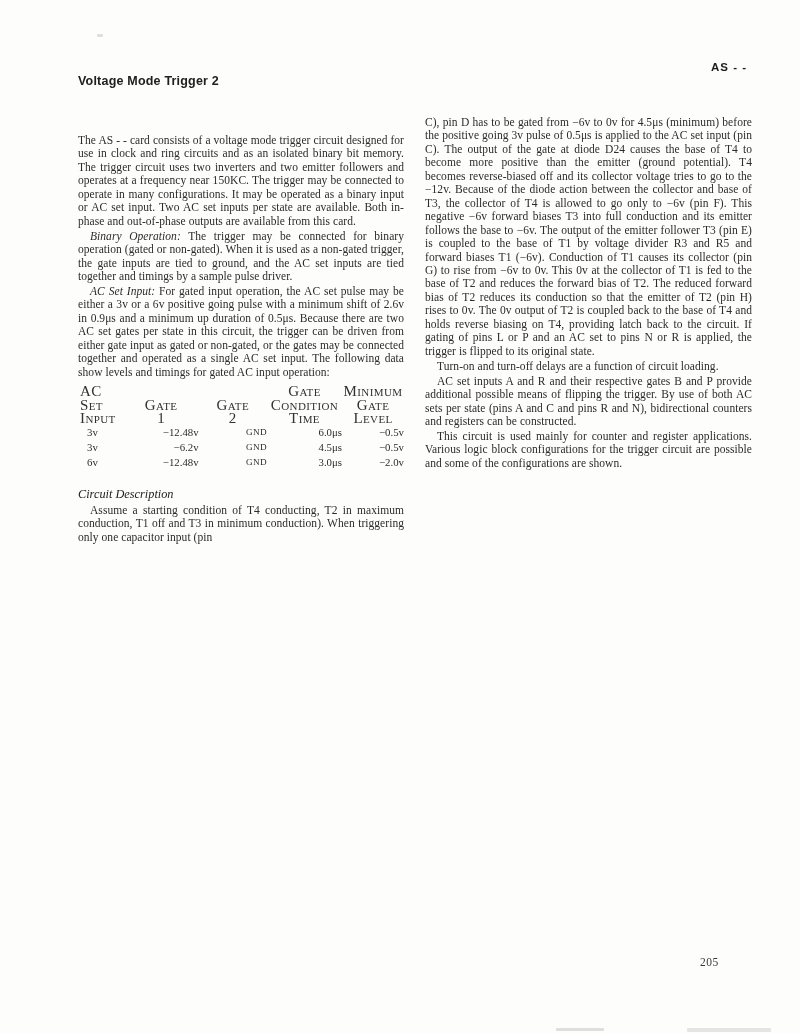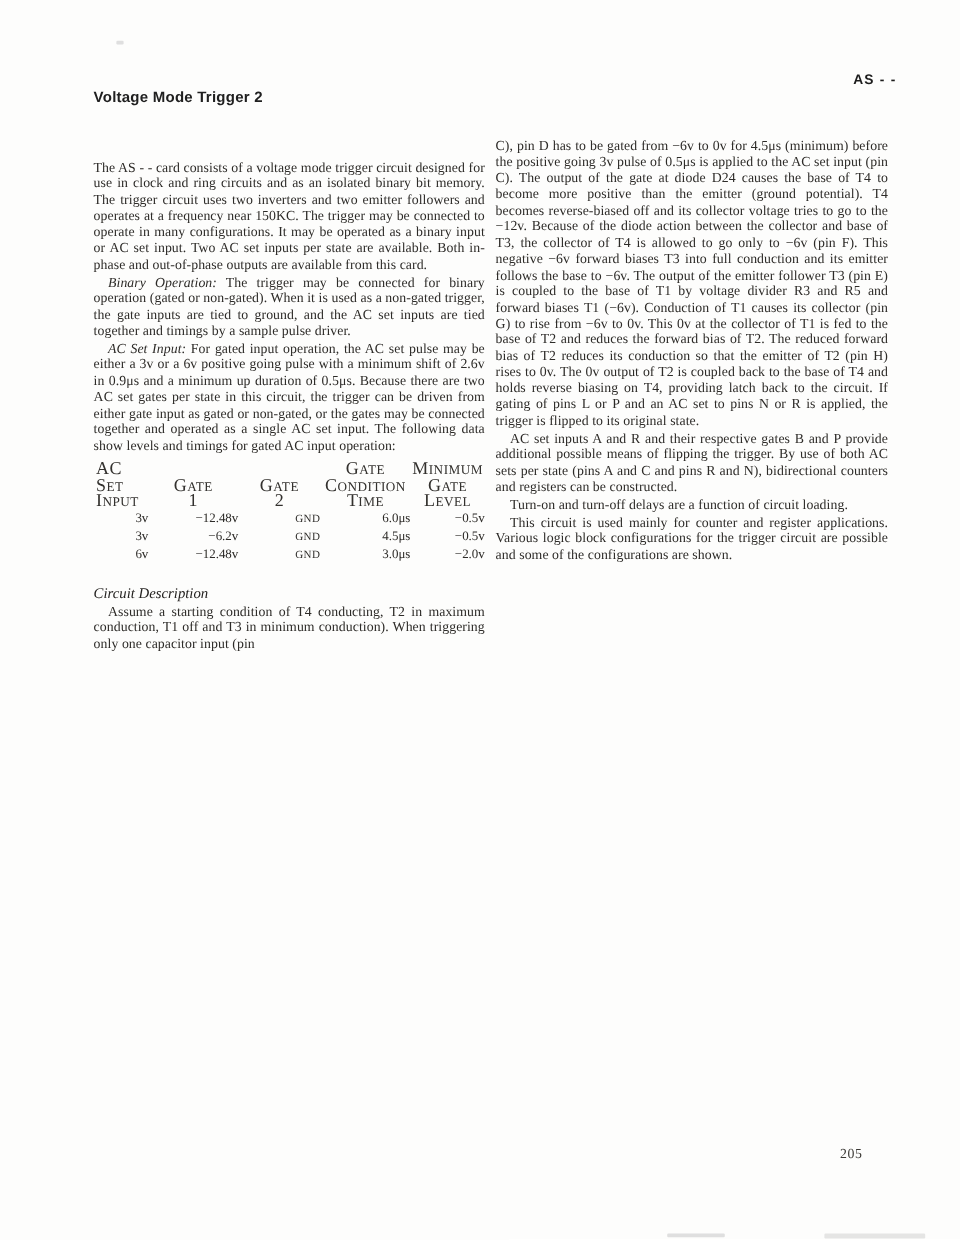--- a/index.html
+++ b/index.html
@@ -31,21 +31,21 @@
     font-family: "Liberation Sans", sans-serif;
     font-weight: bold;
     font-size: 11.5px;
     letter-spacing: 1px;
     color: #1c1c1c;
   }
 
   
   .col { position: absolute; top: 134px; }
   .col-left  { left: 78px;  width: 326px; }
-  .col-right { left: 413px; top: 116px; width: 327px; }
+  .col-right { left: 425px; top: 116px; width: 327px; }
 
   .col p {
     margin: 0 0 1.5px 0;
     font-size: 11.5px;
     line-height: 13.45px;
     text-align: justify;
     letter-spacing: 0.05px;
   }
   .indent { text-indent: 12px; }
   .lead { font-style: italic; }
@@ -80,21 +80,21 @@
     line-height: 13.5px;
     color: #33312e;
   }
   table.spec td {
     font-size: 10.8px;
     text-align: right;
     padding: 0.6px 0;
     line-height: 13.5px;
   }
   table.spec th:first-child { text-align: left; padding-left: 2px; }
-  table.spec td:first-child { text-align: right; padding-left: 9px; }
+  table.spec td:first-child { text-align: left; padding-left: 9px; }
   table.spec td:nth-child(3) { font-size: 9.2px; letter-spacing: 0.4px; }
 
   .page-number {
     position: absolute;
     left: 700px;
     top: 956px;
     font-size: 11.5px;
     letter-spacing: 0.5px;
     color: #3a3834;
   }
@@ -175,22 +175,22 @@
         </tr>
       </tbody>
     </table>
 
     <h3 class="subhead">Circuit Description</h3>
     <p class="indent">Assume a starting condition of T4 conducting, T2 in maximum conduction, T1 off and T3 in minimum conduction). When triggering only one capacitor input (pin</p>
   </div>
 
   <div class="col col-right">
     <p>C), pin D has to be gated from −6v to 0v for 4.5μs (minimum) before the positive going 3v pulse of 0.5μs is applied to the AC set input (pin C). The output of the gate at diode D24 causes the base of T4 to become more positive than the emitter (ground potential). T4 becomes reverse-biased off and its collector voltage tries to go to the −12v. Because of the diode action between the collector and base of T3, the collector of T4 is allowed to go only to −6v (pin F). This negative −6v forward biases T3 into full conduction and its emitter follows the base to −6v. The output of the emitter follower T3 (pin E) is coupled to the base of T1 by voltage divider R3 and R5 and forward biases T1 (−6v). Conduction of T1 causes its collector (pin G) to rise from −6v to 0v. This 0v at the collector of T1 is fed to the base of T2 and reduces the forward bias of T2. The reduced forward bias of T2 reduces its conduction so that the emitter of T2 (pin H) rises to 0v. The 0v output of T2 is coupled back to the base of T4 and holds reverse biasing on T4, providing latch back to the circuit. If gating of pins L or P and an AC set to pins N or R is applied, the trigger is flipped to its original state.</p>
+    <p class="indent">Turn-on and turn-off delays are a function of circuit loading.</p>
     <p class="indent">AC set inputs A and R and their respective gates B and P provide additional possible means of flipping the trigger. By use of both AC sets per state (pins A and C and pins R and N), bidirectional counters and registers can be constructed.</p>
-    <p class="indent">Turn-on and turn-off delays are a function of circuit loading.</p>
     <p class="indent">This circuit is used mainly for counter and register applications. Various logic block configurations for the trigger circuit are possible and some of the configurations are shown.</p>
   </div>
 
   <div class="page-number">205</div>
 
   <div class="speck speck-top"></div>
   <div class="speck smudge-a"></div>
   <div class="speck smudge-b"></div>
 </div>
 

